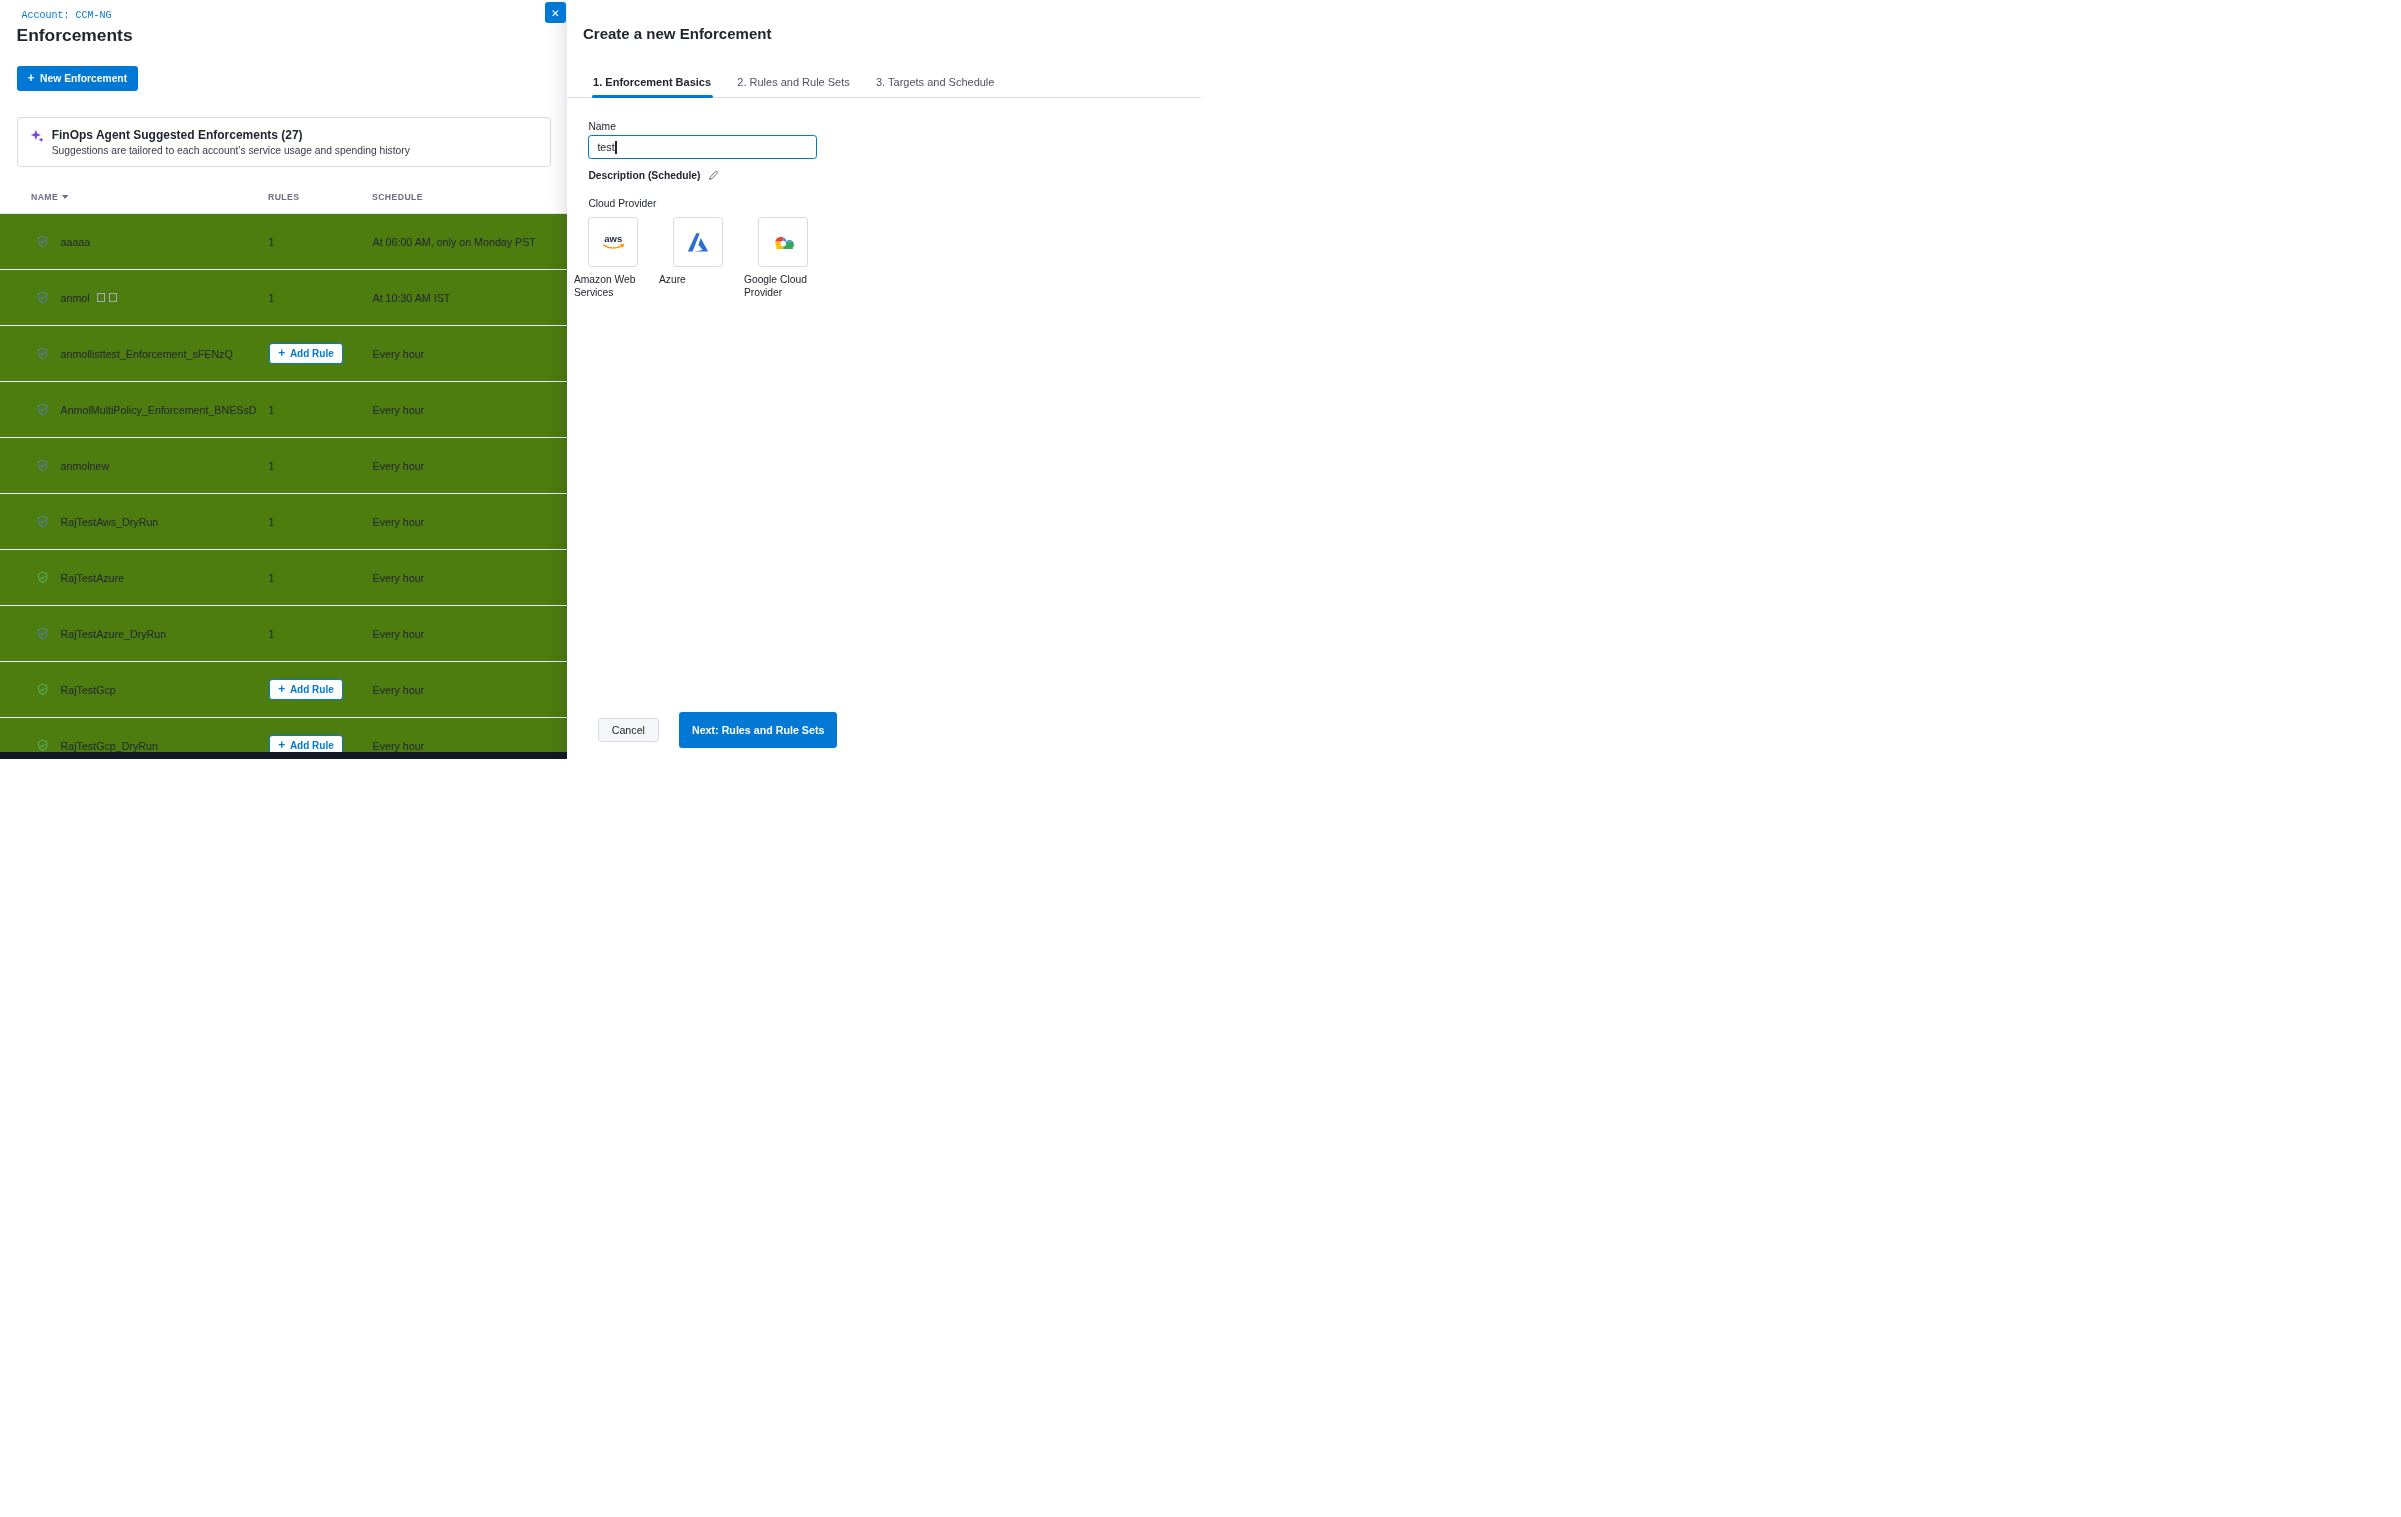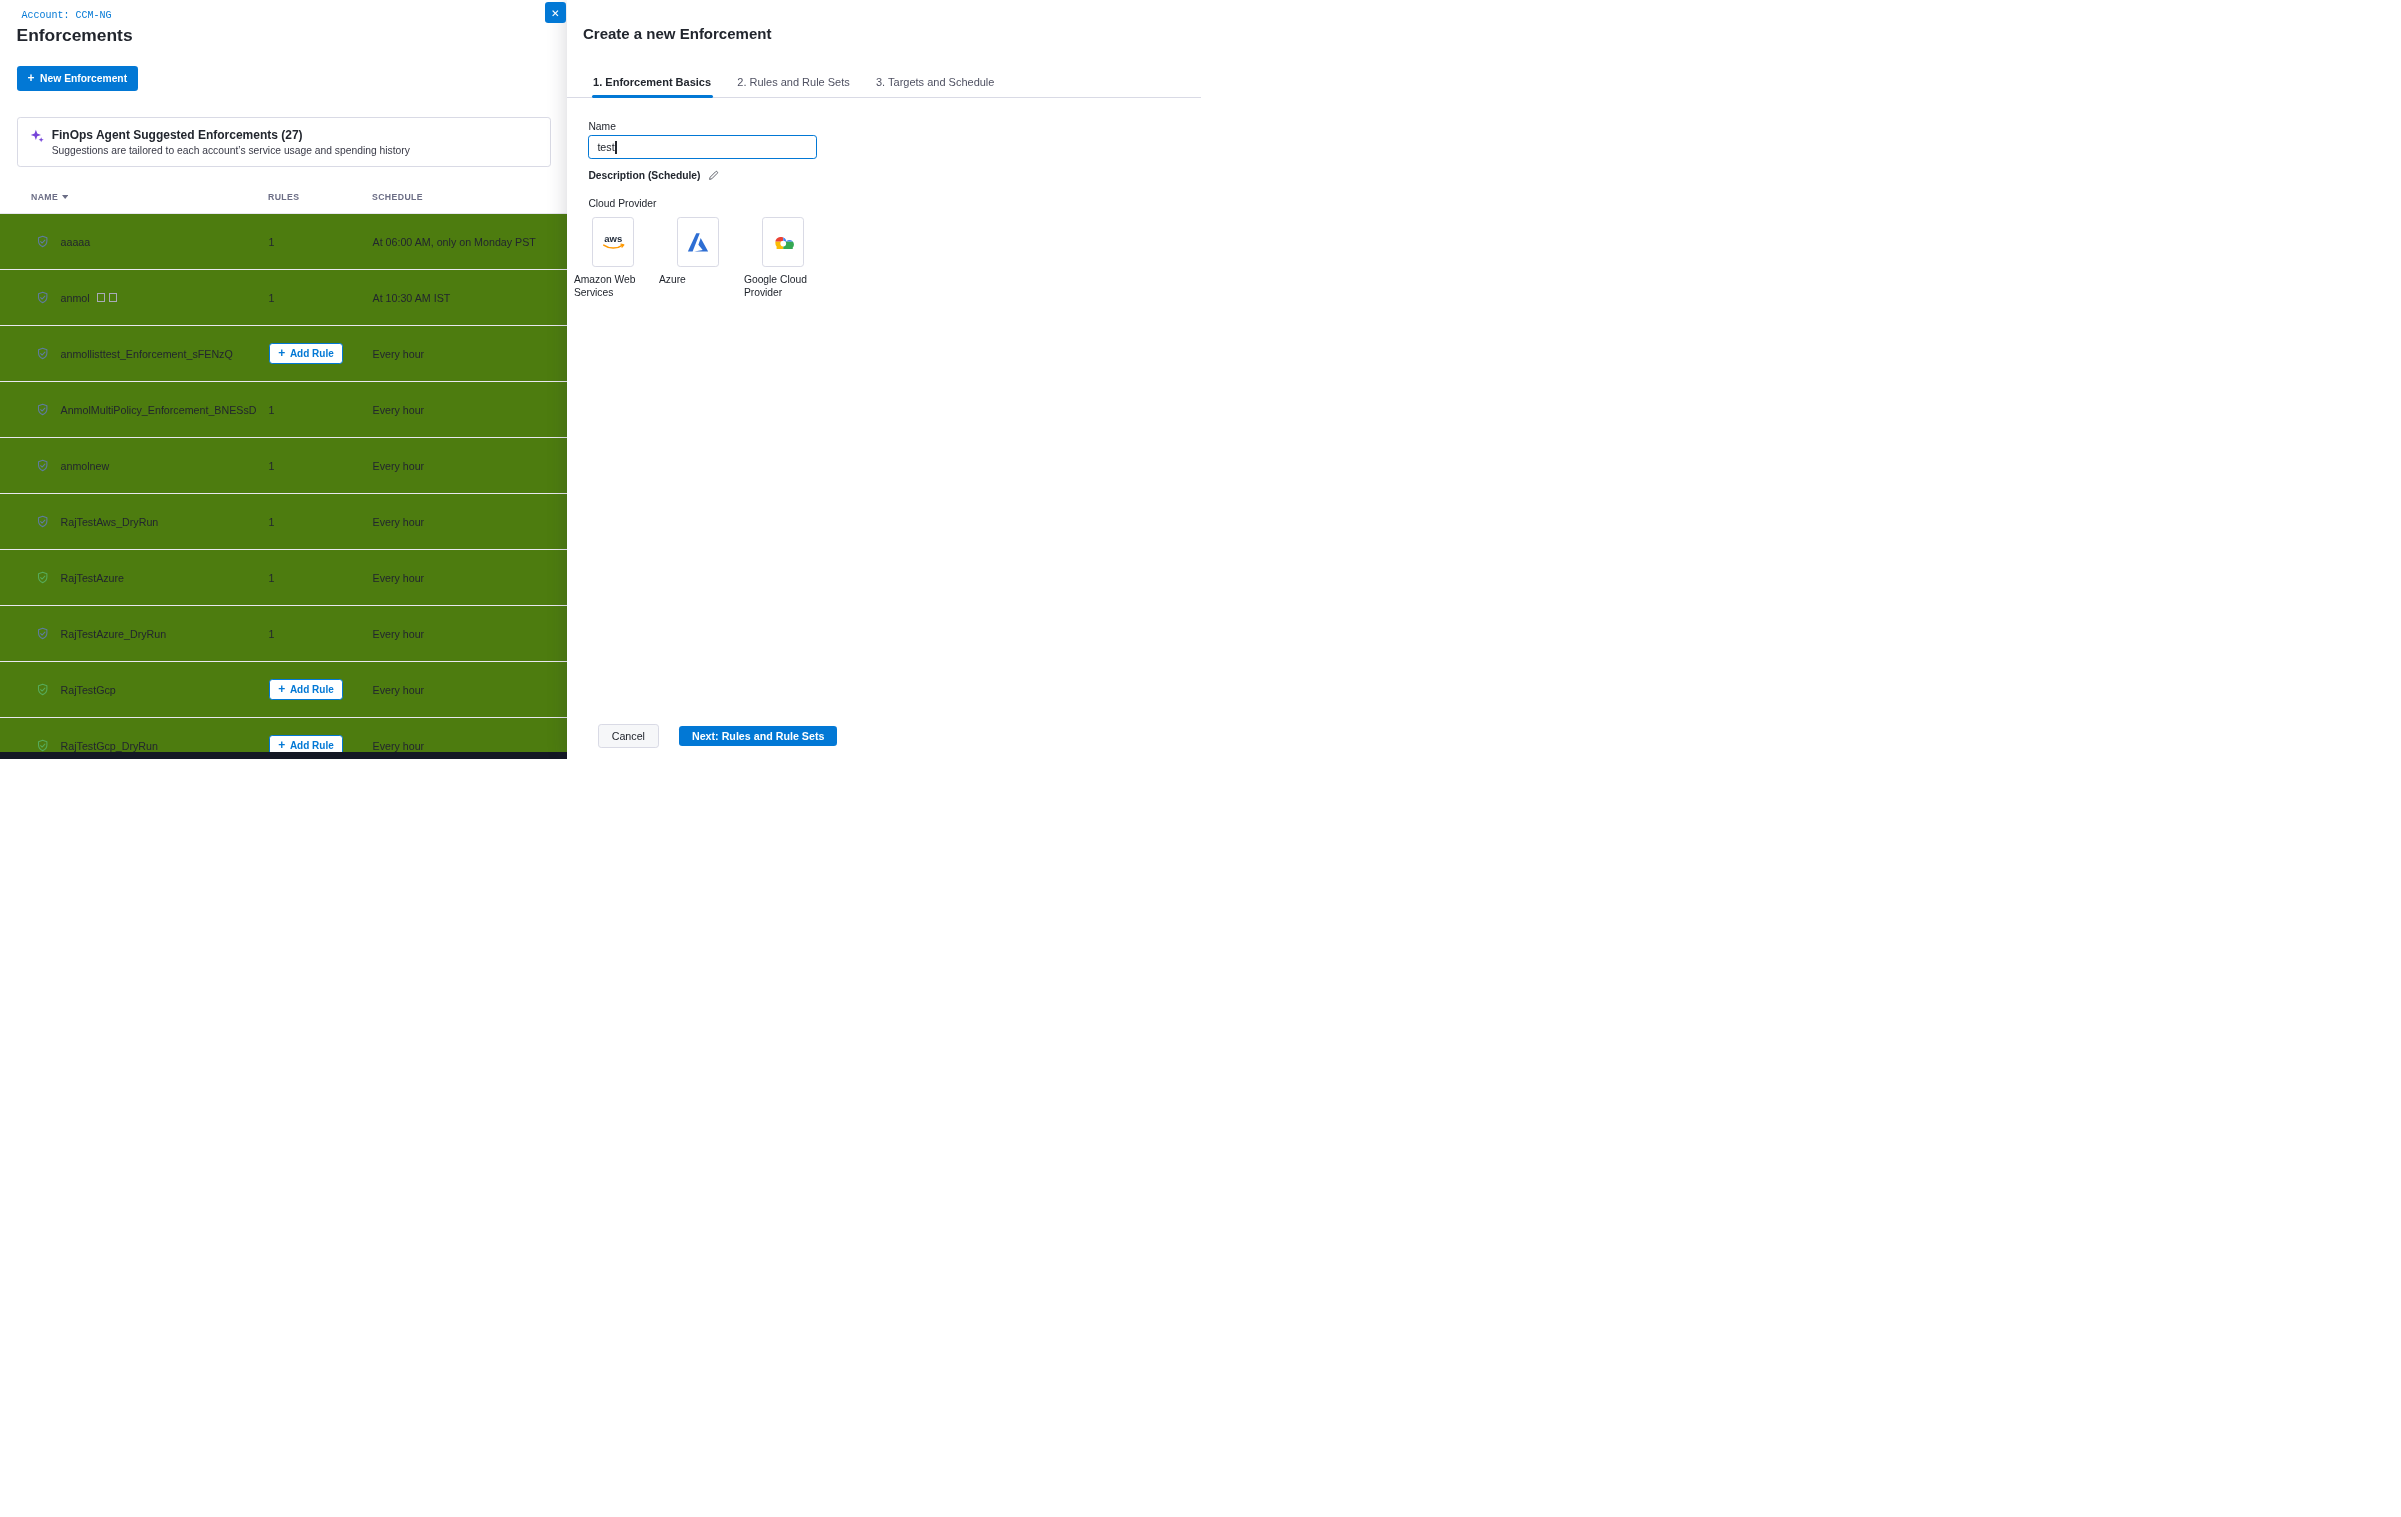--- a/index.html
+++ b/index.html
@@ -95,36 +95,36 @@
     font-size:10.7px; color:#22262e; cursor:text; background:#fff;
   }
   .caret { width:1.2px; height:12.7px; background:#22262e; margin-left:0.8px; animation:blink 1s steps(1) infinite; }
   @keyframes blink { 50% { opacity:0; } }
   .desc-row { margin-top:10.3px; display:flex; align-items:center; gap:7.1px; }
   .desc-label { font-size:10.3px; font-weight:600; color:#22262e; }
   .cp-label { margin-top:17.4px; font-size:10.3px; color:#22262e; }
   .providers { margin-top:8px; display:flex; gap:35px; }
   .provider { display:flex; flex-direction:column; align-items:center; width:50px; cursor:pointer; }
   .provider-card {
-    width:42px; height:50px; border:0.8px solid #d9dae5; border-radius:3.2px;
+    width:50px; height:50px; border:0.8px solid #d9dae5; border-radius:3.2px;
     background:#fff; display:flex; align-items:center; justify-content:center;
   }
   .provider-label {
     margin-top:6.3px; width:79px; text-align:left;
     font-size:10.3px; color:#22262e; line-height:1.28;
   }
   .drawer-footer { position:absolute; left:0; bottom:11px; padding-left:31px; display:flex; gap:20.6px; align-items:center;border-radius:12px; }
   .btn-cancel {
     background:#f6f7f9; border:0.8px solid #d9dae5; color:#22262e;
     border-radius:3.2px; height:24px; padding:0 12.7px; font-size:10.7px; font-weight:500;
     cursor:pointer; font-family:inherit;
   }
   .btn-next {
     background:#0278d5; border:none; color:#fff;
-    border-radius:3.2px; height:20px; padding:0 12.7px; font-size:10.7px; font-weight:700;
+    border-radius:3.2px; height:36px; padding:0 12.7px; font-size:10.7px; font-weight:700;
     cursor:pointer; font-family:inherit;
   }
 </style>
 </head>
 <body>
 
 <div class="screen">
 
   <div class="left-page">
     <a class="account-link">Account: CCM-NG</a>

